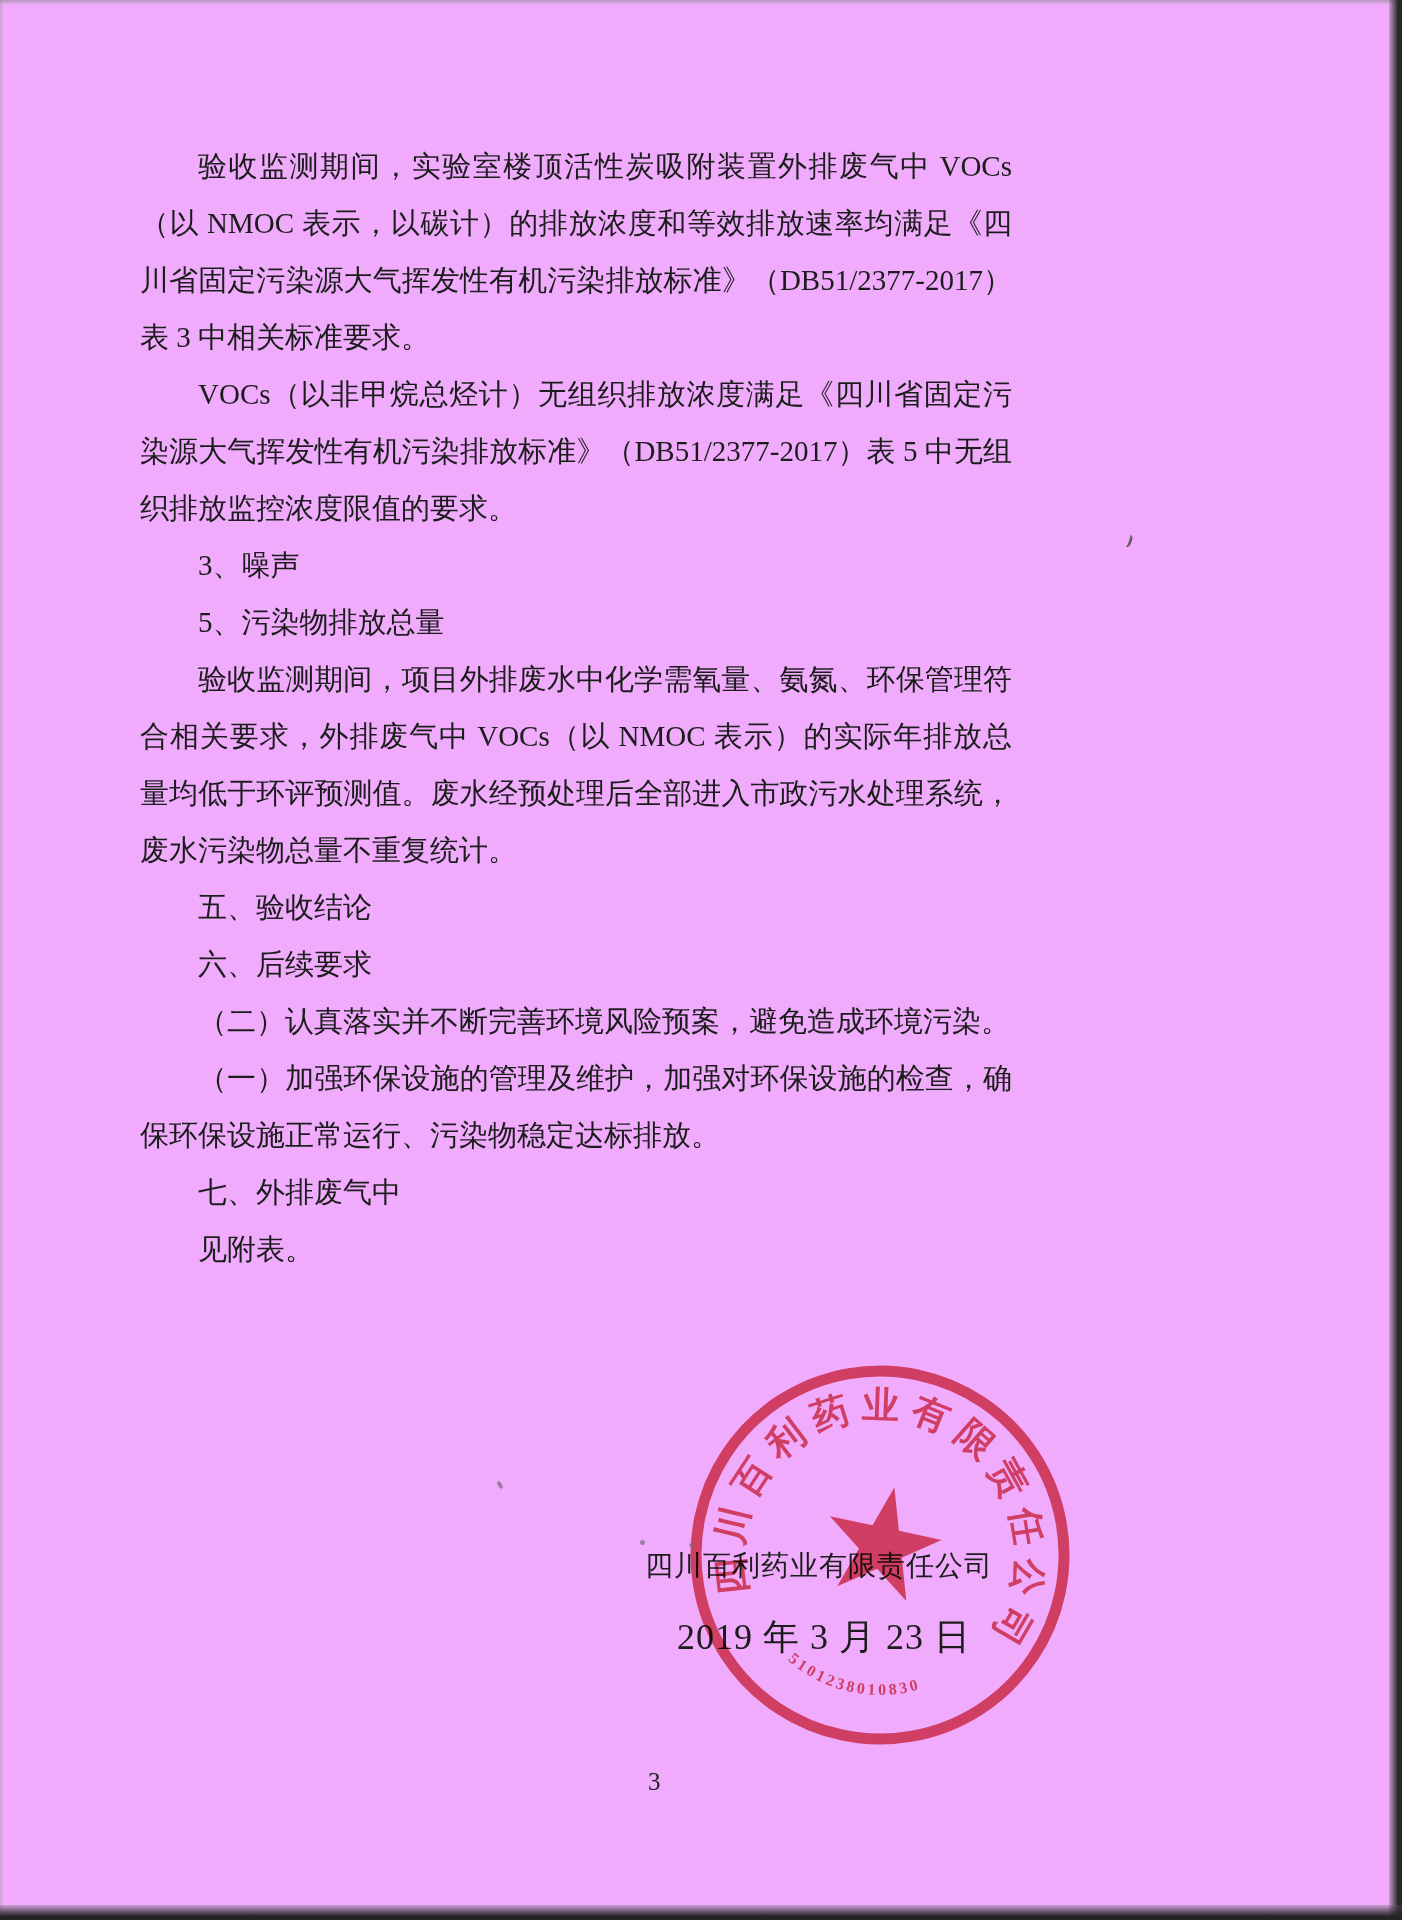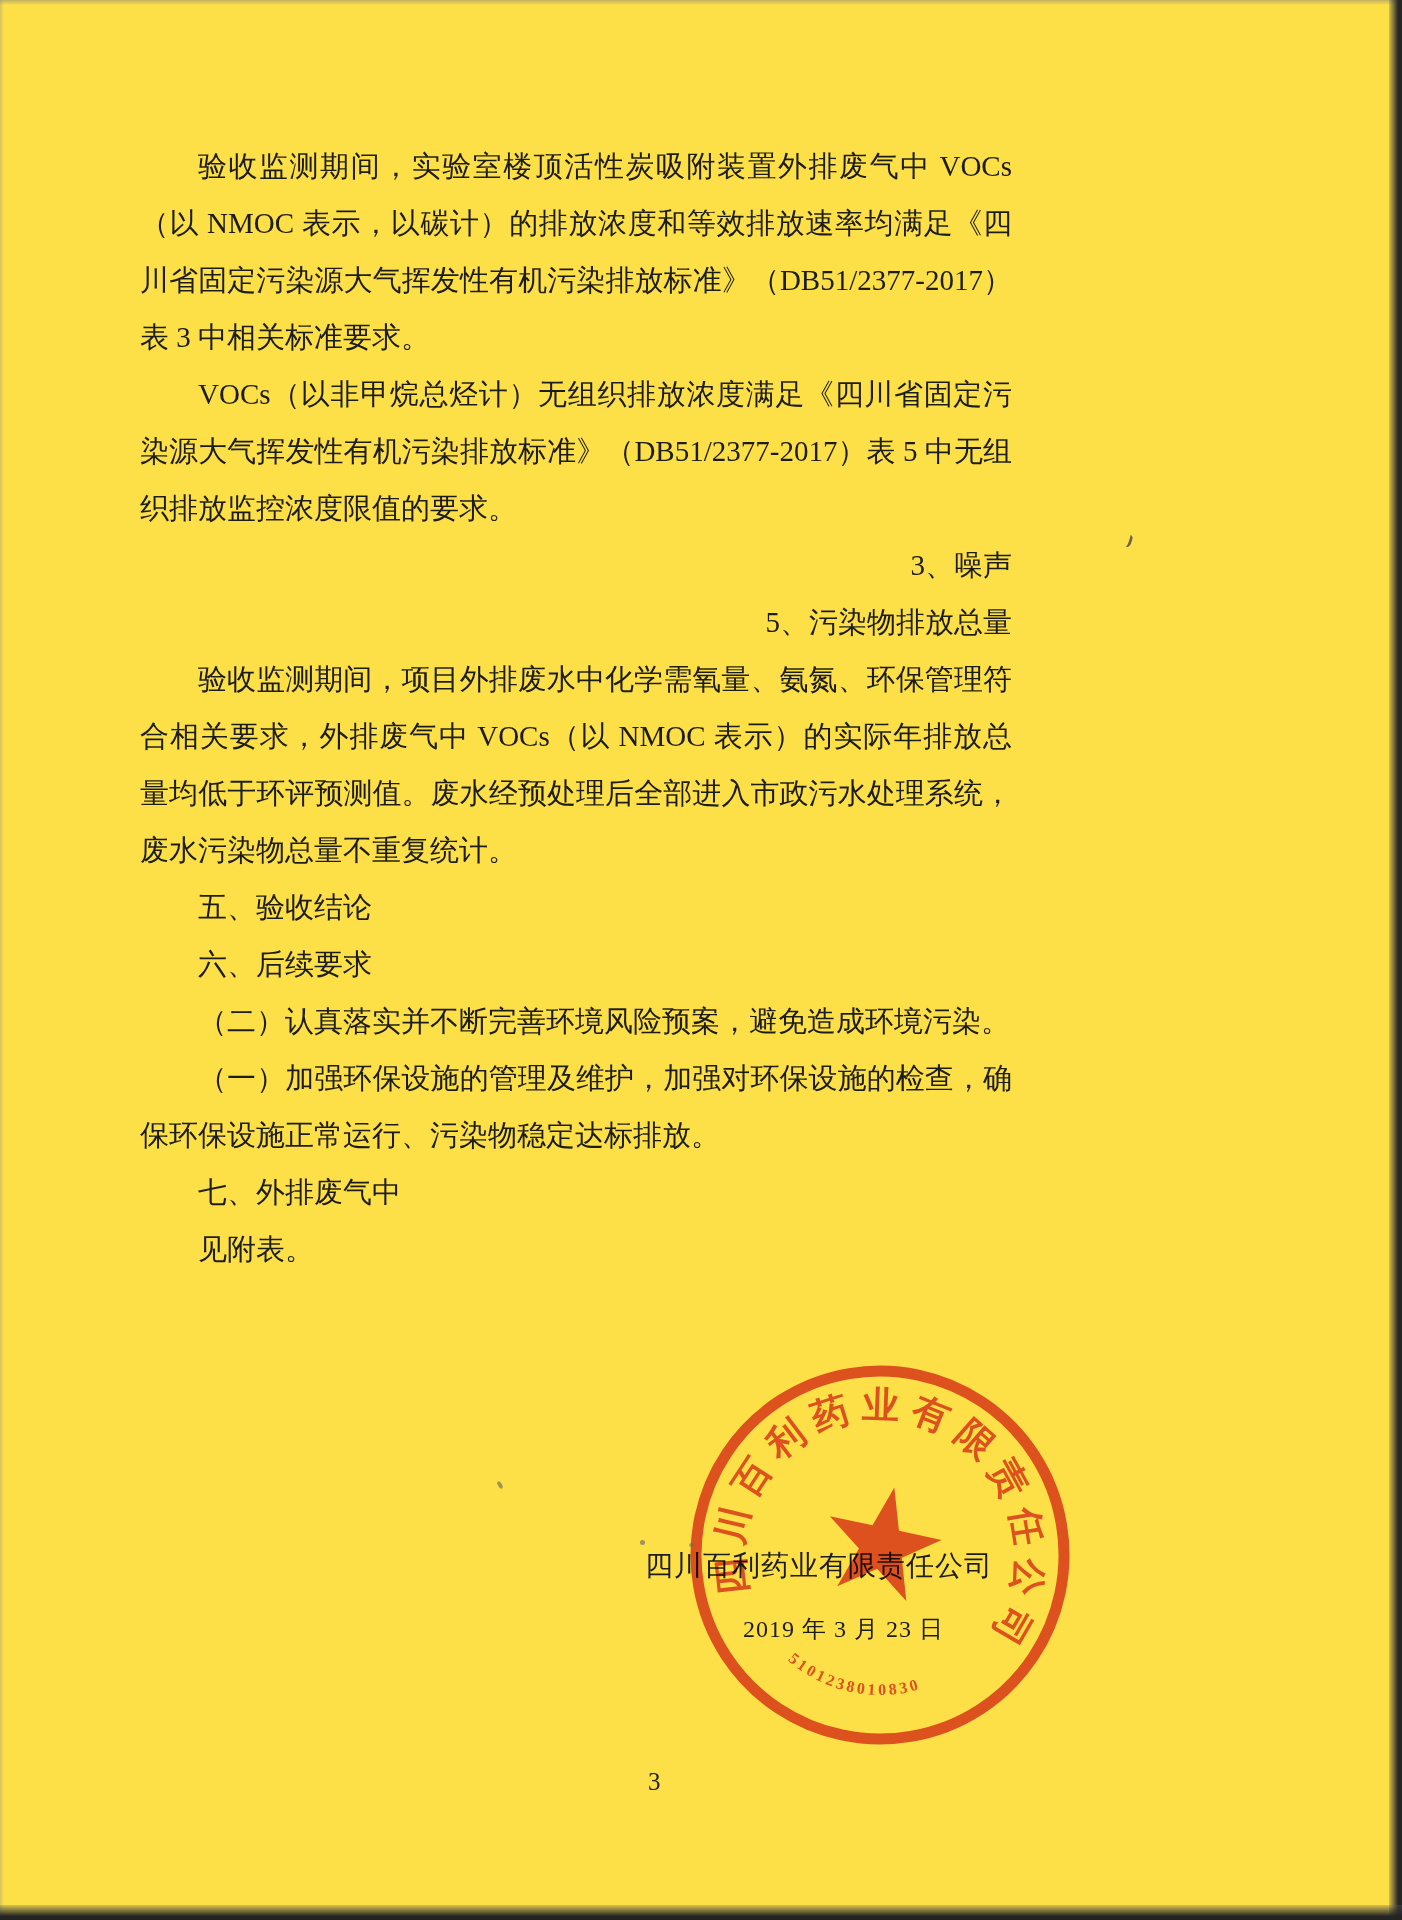--- a/index.html
+++ b/index.html
@@ -2,43 +2,43 @@
 <html lang="zh"><head>
 <meta charset="utf-8">
 <style>
   html,body{margin:0;padding:0;}
   body{
     width:1402px;height:1920px;position:relative;overflow:hidden;
     background:#f7f7f5;
     font-family:"Liberation Serif","DejaVu Serif",serif;
   }
   .sheet{
-    position:absolute;inset:0;background:#fde047;
+    position:absolute;inset:0;background:#f0abfc;
   }
   
   .edge-right{position:absolute;top:0;right:0;width:13px;height:100%;
     background:linear-gradient(to right,rgba(90,90,90,.25),#262626 70%);}
   .edge-bottom{position:absolute;bottom:0;left:0;width:100%;height:15px;
     background:linear-gradient(to bottom,rgba(110,110,110,.25),#242424 75%);}
   .edge-top{position:absolute;top:0;left:0;width:100%;height:5px;
     background:linear-gradient(to bottom,rgba(130,130,130,.5),rgba(252,252,250,0));}
   .edge-left{position:absolute;top:0;left:0;width:4px;height:100%;
     background:linear-gradient(to right,rgba(140,140,140,.35),rgba(252,252,250,0));}
 
   .textblock{
     position:absolute;left:140px;top:138px;width:872px;
     font-size:29px;line-height:57px;color:#1c1c1c;
     text-align:justify;
   }
   .textblock p{margin:0;text-indent:2em;}
   .textblock p.bold-heading{font-weight:normal;text-align:left;}
-  .textblock p.plain-heading{text-align:right;}
+  .textblock p.plain-heading{text-align:left;}
 
   .sig-company{position:absolute;left:645px;top:1547px;font-size:28px;color:#1c1c1c;letter-spacing:1px;}
-  .sig-date{position:absolute;left:743px;top:1613px;font-size:24px;color:#1c1c1c;letter-spacing:1px;}
+  .sig-date{position:absolute;left:677px;top:1613px;font-size:36px;color:#1c1c1c;letter-spacing:1px;}
 
   .stamp{
     position:absolute;left:683px;top:1358px;width:394px;height:394px;
     transform:rotate(12deg);
     opacity:.87;mix-blend-mode:multiply;pointer-events:none;
   }
 
   .page-number{position:absolute;left:648px;top:1768px;font-size:25px;color:#222;}
 
   

